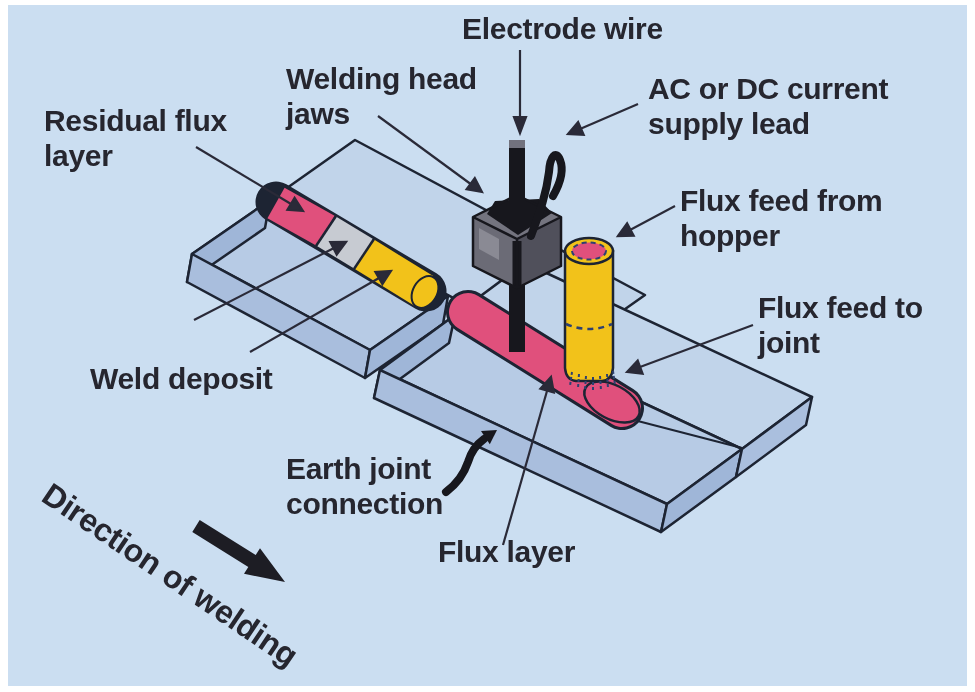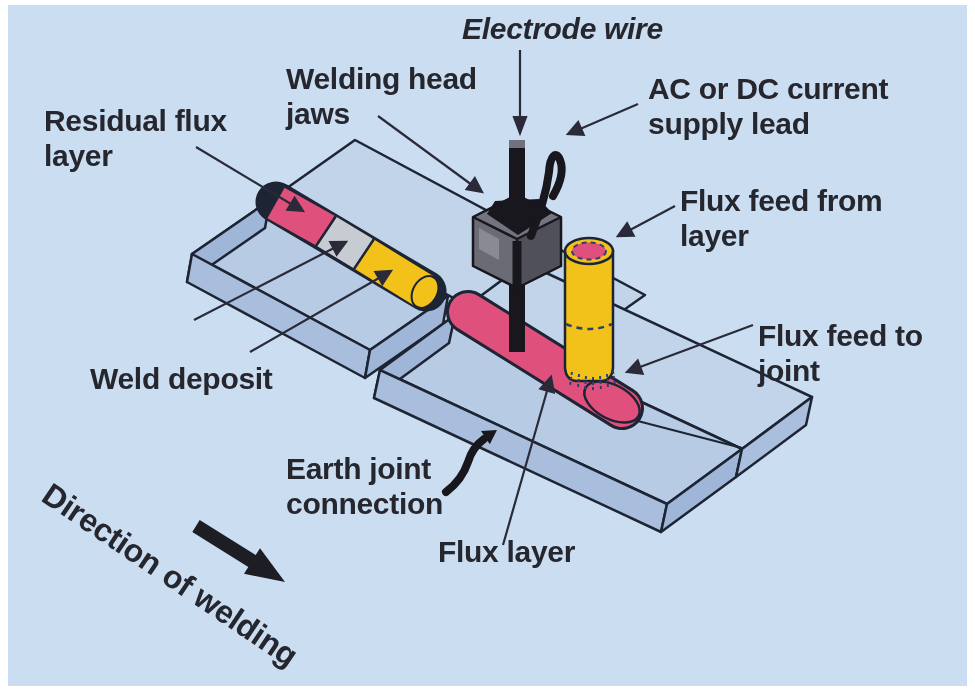--- a/index.html
+++ b/index.html
@@ -129,23 +129,23 @@
   </g>
 
   <g>
     <path d="M446,492 C458,483 464,474 468,462 C471,452 477,444 484,439" fill="none" stroke="#17171d" stroke-width="8" stroke-linecap="round"></path>
     <polygon points="497,430 489.8,444.3 481,431.1" fill="#17171d"></polygon>
   </g>
 
   <polygon points="199.7,520.1 255.7,555.1 260,548.3 285,582 244,573.7 248.3,566.9 192.3,531.9" fill="#1d1d24"></polygon>
 </svg>
 
-  <div class="lbl" style="left:462px;top:12px;width:220px;font-style:italic;">Electrode wire</div>
+  <div class="lbl" style="left:462px;top:12px;width:220px;">Electrode wire</div>
   <div class="lbl" style="left:286px;top:62px;width:205px;">Welding head jaws</div>
   <div class="lbl" style="left:648px;top:72px;width:252px;">AC or DC current supply lead</div>
-  <div class="lbl" style="left:680px;top:184px;width:220px;">Flux feed from layer</div>
-  <div class="lbl" style="left:758px;top:291px;width:190px;margin-top:28px;">Flux feed to joint</div>
+  <div class="lbl" style="left:680px;top:184px;width:220px;">Flux feed from hopper</div>
+  <div class="lbl" style="left:758px;top:291px;width:190px;">Flux feed to joint</div>
   <div class="lbl" style="left:44px;top:104px;width:196px;">Residual flux layer</div>
   <div class="lbl" style="left:90px;top:362px;width:260px;">Weld deposit</div>
   <div class="lbl" style="left:286px;top:452px;width:180px;">Earth joint connection</div>
   <div class="lbl" style="left:438px;top:535px;width:220px;">Flux layer</div>
   <div class="lbl rot" style="left:56px;top:476px;">Direction of welding</div>
 </div>
 
 </body></html>

